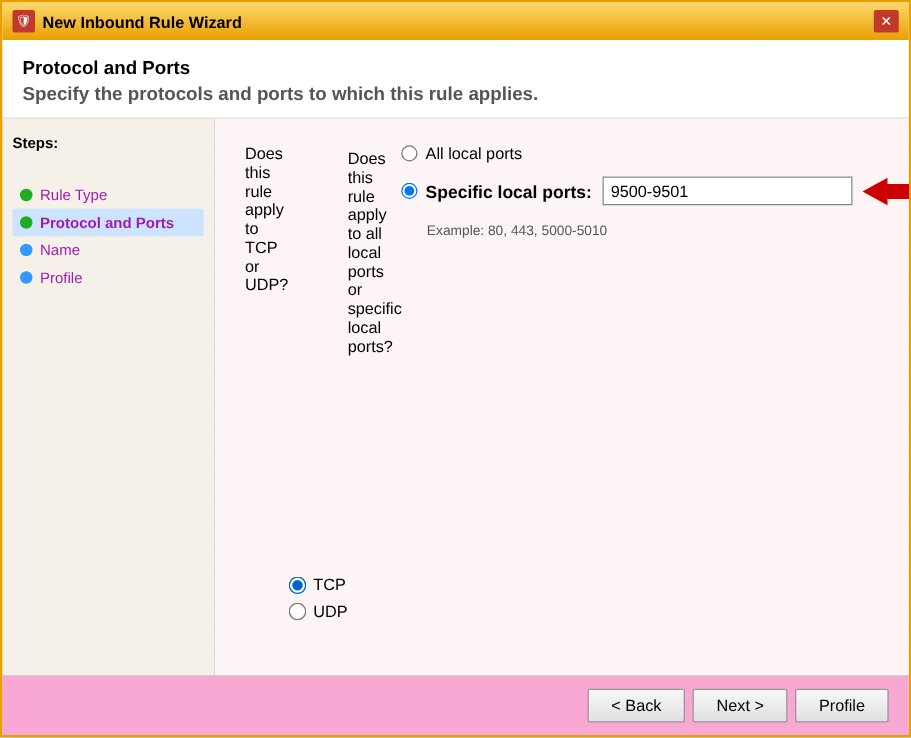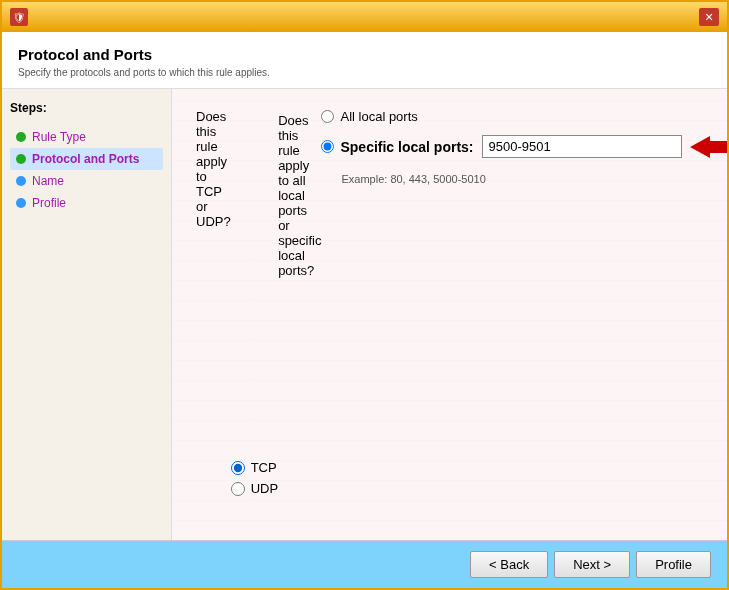--- a/index.html
+++ b/index.html
@@ -81,43 +81,44 @@
     }
 
     .header-title {
       font-size: 15px;
       font-weight: 600;
       color: #000;
       margin-bottom: 4px;
     }
 
     .header-subtitle {
-      font-size: 10px;
+      font-size: 15px;
       color: #555;
+      font-weight: bold;
     }
 
     .main-layout {
       display: flex;
       flex: 1;
       overflow: hidden;
     }
 
     .sidebar {
       width: 170px;
       background: #f5f0e8;
       border-right: 1px solid #ddd;
       padding: 12px 8px;
       flex-shrink: 0;
     }
 
     .steps-label {
       font-weight: 700;
       font-size: 12px;
       color: #000;
-      margin-bottom: 11px;
+      margin-bottom: 24px;
     }
 
     .step-item {
       display: flex;
       align-items: center;
       gap: 6px;
       padding: 4px 6px;
       cursor: pointer;
       border-radius: 2px;
     }
@@ -242,21 +243,21 @@
       margin-bottom: -10px;
     }
 
     .down-arrow {
       color: #cc0000;
       font-size: 32px;
       line-height: 1;
     }
 
     .footer {
-      background: #7dd3fc;
+      background: #f9a8d4;
       border-top: 1px solid #ccc;
       padding: 10px 16px;
       display: flex;
       justify-content: flex-end;
       gap: 6px;
       flex-shrink: 0;
     }
 
     .footer-btn {
       padding: 5px 18px;
@@ -279,20 +280,21 @@
     }
   </style>
 </head>
 <body>
 
 <div class="window">
 
   <div class="title-bar">
     <div class="title-bar-left">
       <div class="title-bar-icon">🛡</div>
+      <span class="title-bar-title">New Inbound Rule Wizard</span>
     </div>
     <button class="title-bar-close">✕</button>
   </div>
 
   <div class="header-section top-section">
     <div class="header-title">Protocol and Ports</div>
     <div class="header-subtitle">Specify the protocols and ports to which this rule applies.</div>
   </div>
 
   <div class="main-layout">

